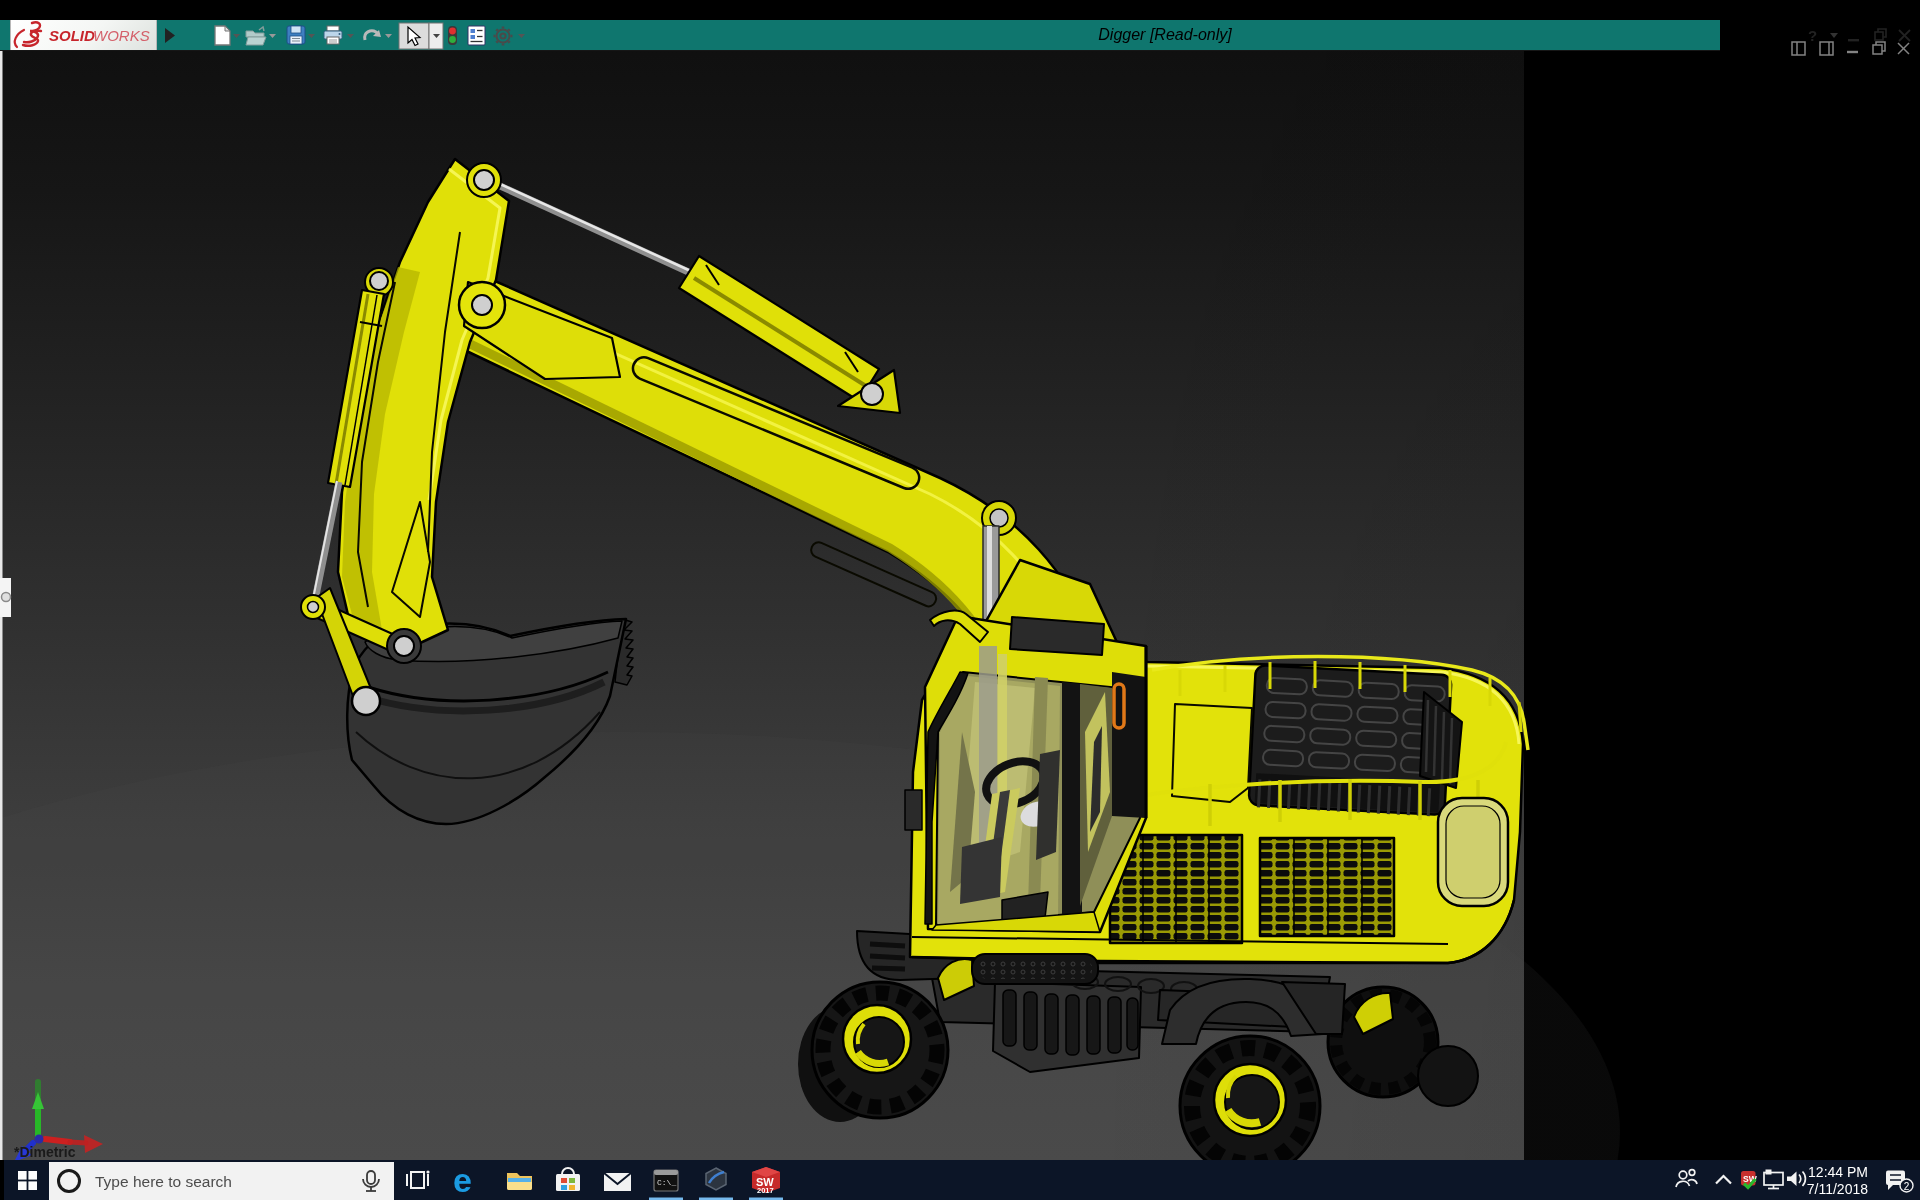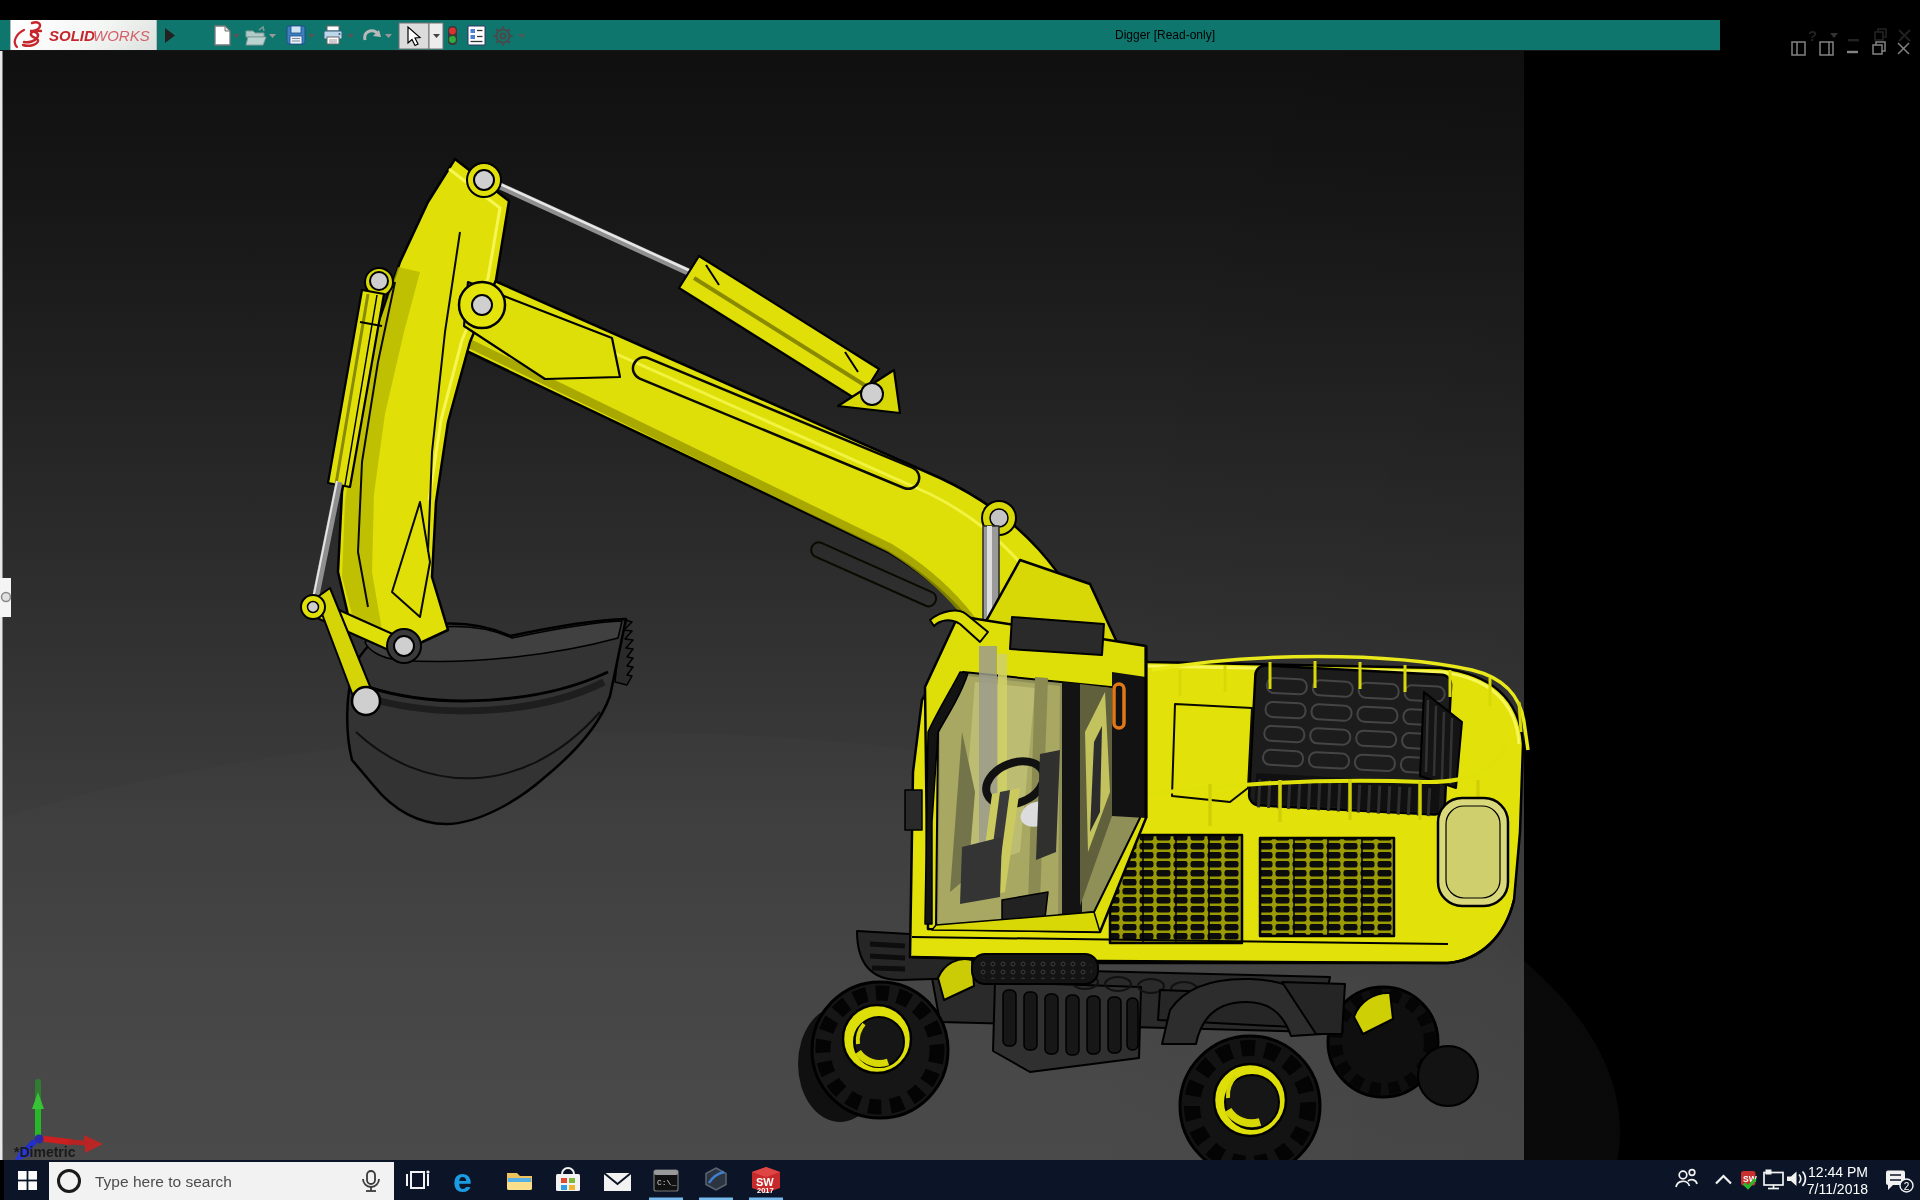--- a/index.html
+++ b/index.html
@@ -1,18 +1,18 @@
 <!DOCTYPE html>
 <html><head>
 <meta charset="utf-8">
 <style>
 html,body{margin:0;padding:0;width:1920px;height:1200px;overflow:hidden;background:#000;font-family:"Liberation Sans",sans-serif;}
 #titlebar{position:absolute;top:0;left:0;width:1720px;height:31px;background:#0f766e;border-bottom:1px solid #161616;box-sizing:border-box;margin-top:20px;}
 #logo{position:absolute;left:10px;top:0;width:145px;height:30px;background:linear-gradient(135deg,#ffffff 0%,#f4f6f4 55%,#dde2de 100%);border-left:1px solid #b8b8b8;border-right:1px solid #b8b8b8;}
-#title{position:absolute;left:1050px;top:0;width:230px;height:31px;line-height:30px;text-align:center;font-size:12px;color:#000;}
+#title{position:absolute;left:1050px;top:0;width:230px;height:31px;line-height:30px;text-align:center;font-size:16px;color:#000;font-style:italic;}
 #taskbar{position:absolute;top:1160px;left:4px;width:1920px;height:40px;background:#fdba74;}
 #viewport{position:absolute;top:32px;left:0;width:1524px;height:1128px;background:linear-gradient(180deg,#0f0f0f 0%,#161616 14%,#222222 32%,#303030 52%,#3d3d3d 70%,#474747 88%,#4a4a4a 100%);}
 svg{display:block}
 .abs{position:absolute;}
 </style>
 </head>
 <body>
 <div id="viewport">
 <svg id="scene" width="1920" height="1128" viewBox="0 0 1920 1128">
 <defs>

